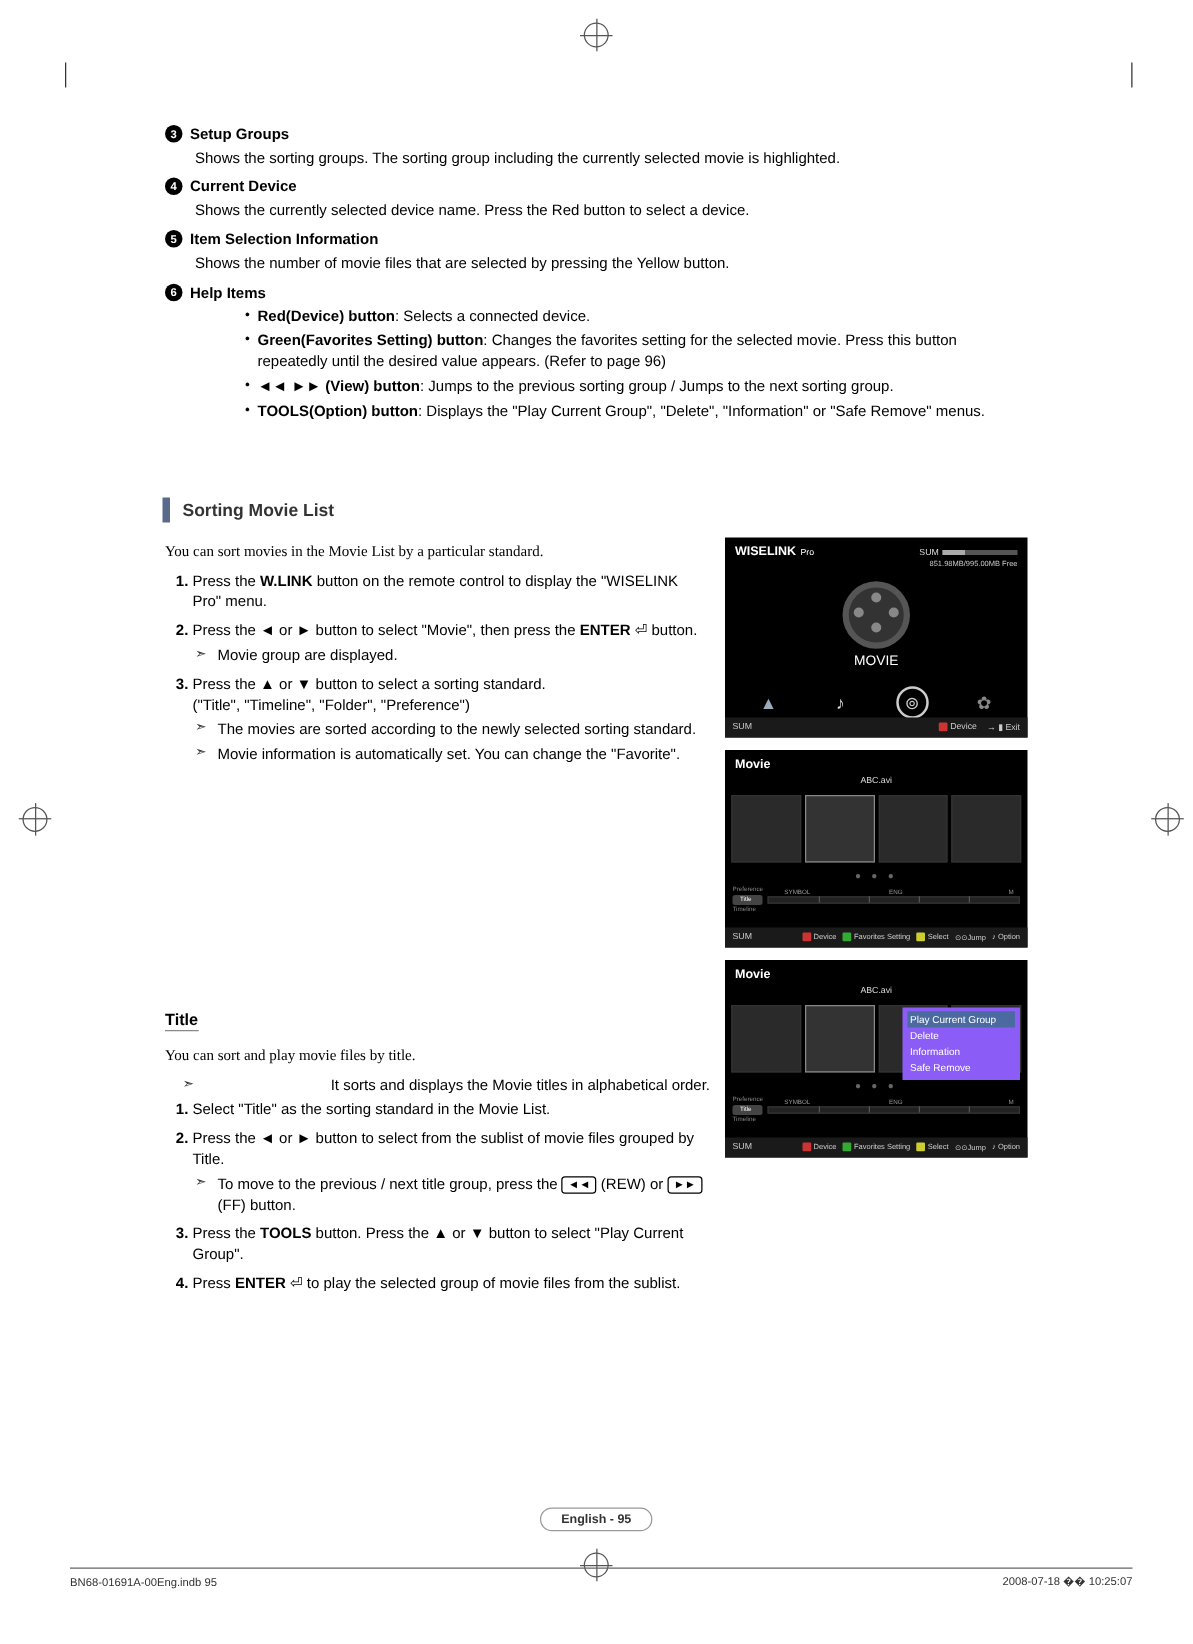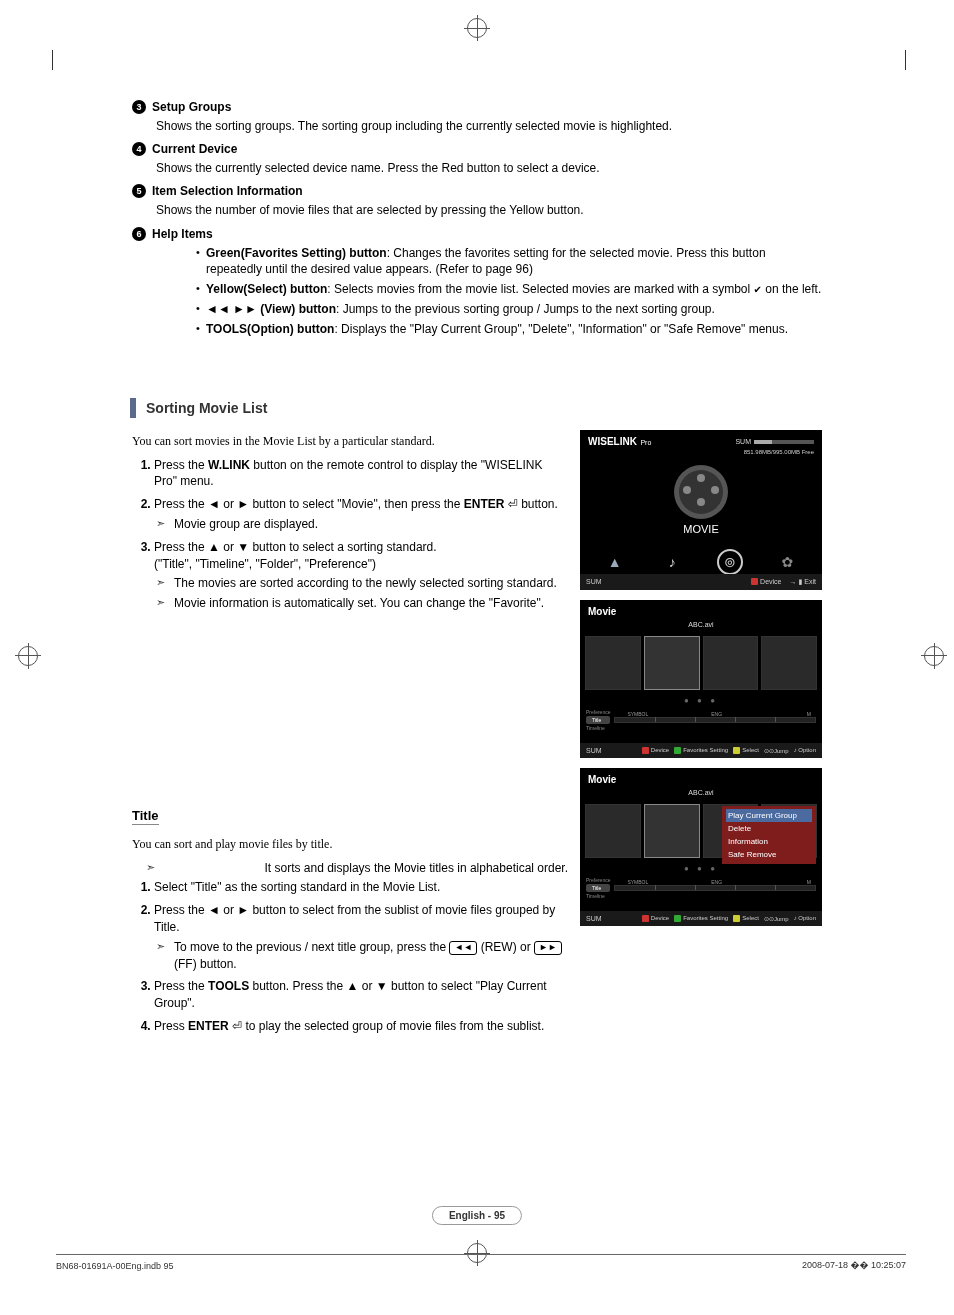--- a/index.html
+++ b/index.html
@@ -115,21 +115,21 @@
   .thumb.sel { border:1px solid #888; background:#333; }
   .thumbname { text-align:center; font-size:7px; color:#ddd; margin:2px 0 4px 0; }
   .dots { text-align:center; color:#666; font-size:8px; letter-spacing:3px; margin:2px 0; }
   .sortbar { display:flex; align-items:center; gap:4px; padding:2px 6px; font-size:6.5px; color:#aaa; }
   .sortbar .cur { background:#444; color:#fff; padding:1px 6px; border-radius:2px; }
   .track { flex:1; height:4px; background:#222; border:1px solid #333; position:relative; }
   .track .seg { position:absolute; top:-1px; height:5px; border-left:1px solid #555; }
   .track .txt { position:absolute; top:-7px; font-size:5px; color:#999; }
 
   .menu-popup {
-    position:absolute; right:6px; top:38px; background:#7f1d1d; color:#fff;
+    position:absolute; right:6px; top:38px; background:#8b5cf6; color:#fff;
     font-size:8px; padding:3px 4px; width:86px;
   }
   .menu-popup div { padding:2px 2px; }
   .menu-popup div.hl { background:#4a6aa0; }
 
   .sub-heading {
     font-weight:bold; font-size:13px; border-bottom:1px solid #888;
     display:inline-block; padding-bottom:1px; margin: 40px 0 8px 0;
   }
 
@@ -177,22 +177,22 @@
       <span class="item-title">Item Selection Information</span>
     </div>
     <div class="item-desc">Shows the number of movie files that are selected by pressing the Yellow button.</div>
 
     <div class="item-row">
       <span class="bullet-num">6</span>
       <span class="item-title">Help Items</span>
     </div>
 
     <ul class="sub-bullets">
+      <li><span class="b">Red(Device) button</span><span>: Selects a connected device.</span></li>
       <li><span class="b">Green(Favorites Setting) button</span><span>: Changes the favorites setting for the selected movie. Press this button repeatedly until the desired value appears. (Refer to page 96)</span></li>
-      <li><span class="b">Yellow(Select) button</span><span>: Selects movies from the movie list. Selected movies are marked with a symbol </span><span class="check">✔</span><span> on the left.</span></li>
       <li><span>◄◄</span> <span>►►</span> <span class="b">(View) button</span><span>: Jumps to the previous sorting group / Jumps to the next sorting group.</span></li>
       <li><span class="b">TOOLS(Option) button</span><span>: Displays the "Play Current Group", "Delete", "Information" or "Safe Remove" menus.</span></li>
     </ul>
 
     <div class="section-heading">Sorting Movie List</div>
 
     <div class="two-col">
       <div class="text-col">
         <div class="intro">You can sort movies in the Movie List by a particular standard.</div>
         <ol class="steps">

